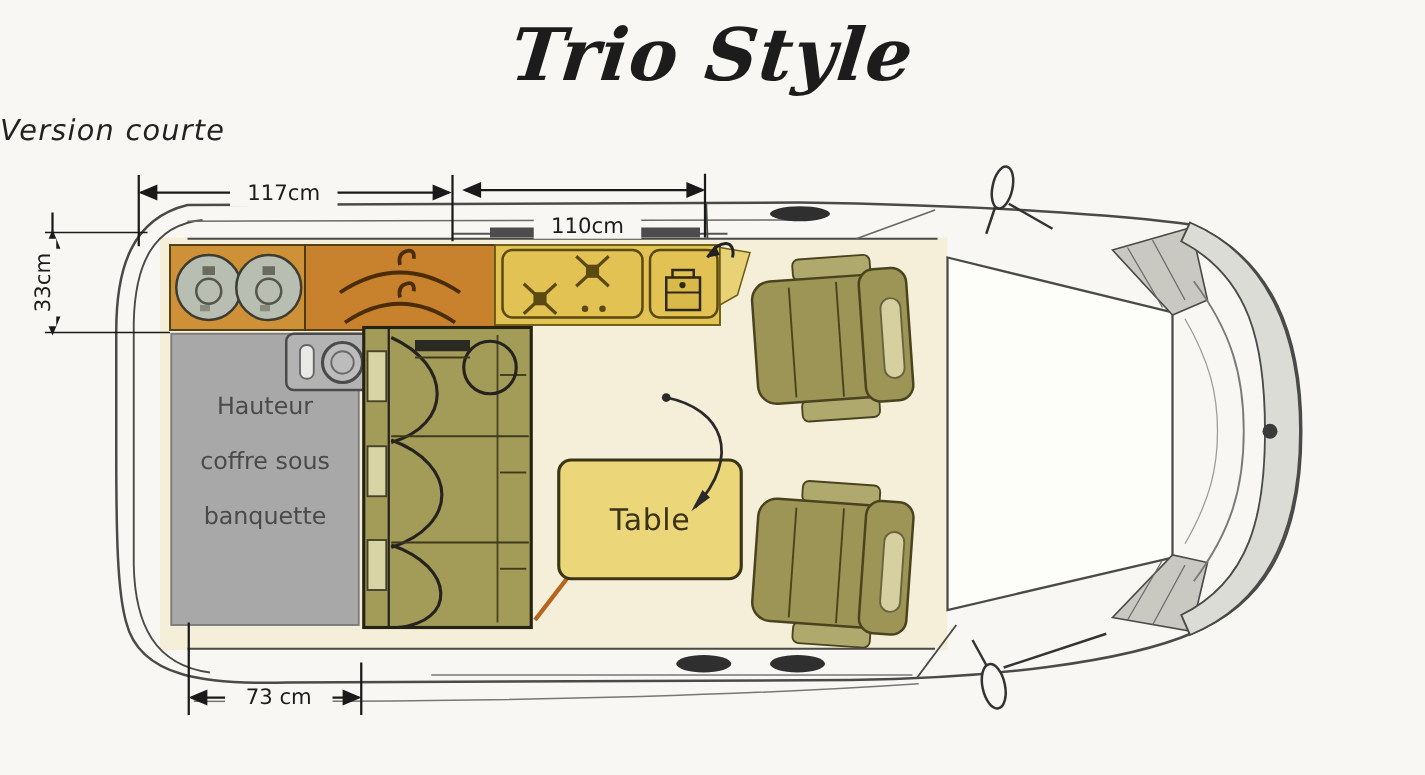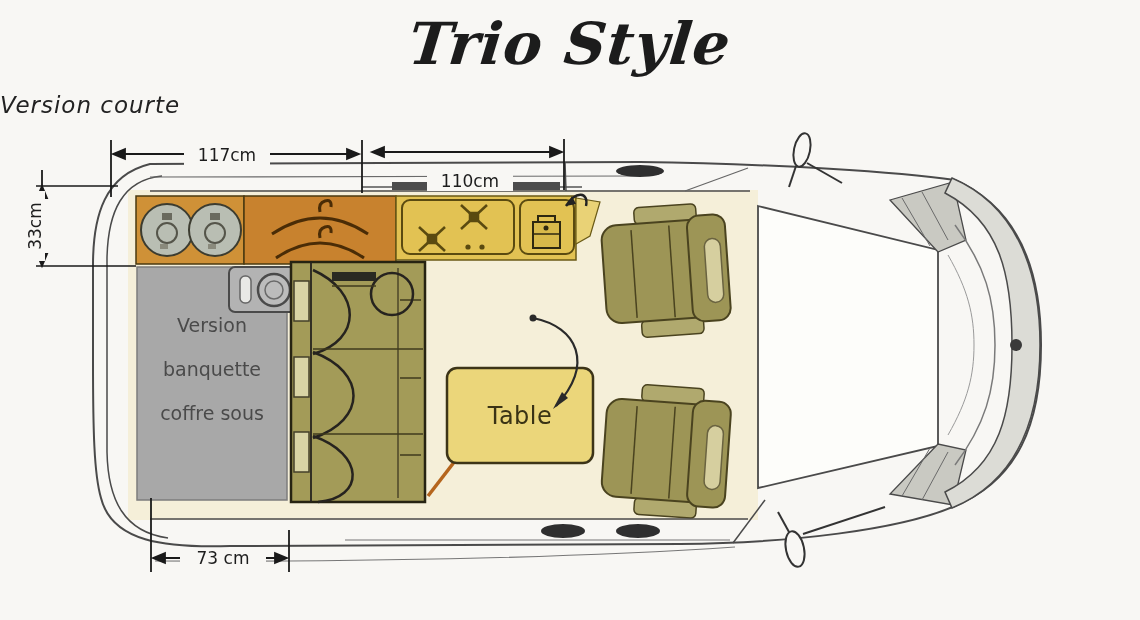--- a/index.html
+++ b/index.html
@@ -238,20 +238,20 @@
       <polygon points="287,558 275,553 275,563"></polygon>
     </g>
   </svg>
 
   <div class="dim-label" style="left:184px;top:145px;width:80px;">117cm</div>
   <div class="dim-label" style="left:427px;top:143px;width:80px;margin-top:28px;">110cm</div>
   <div class="dim-label vertical" style="left:0px;top:216px;width:64px;">33cm</div>
   <div class="dim-label" style="left:180px;top:548px;width:80px;">73 cm</div>
 
   <div class="storage-note">
-    <div>Version</div>
+    <div>Hauteur</div>
+    <div>coffre sous</div>
     <div>banquette</div>
-    <div>coffre sous</div>
   </div>
 
   <div class="table-label">Table</div>
 
 </div>
 
 </body></html>

